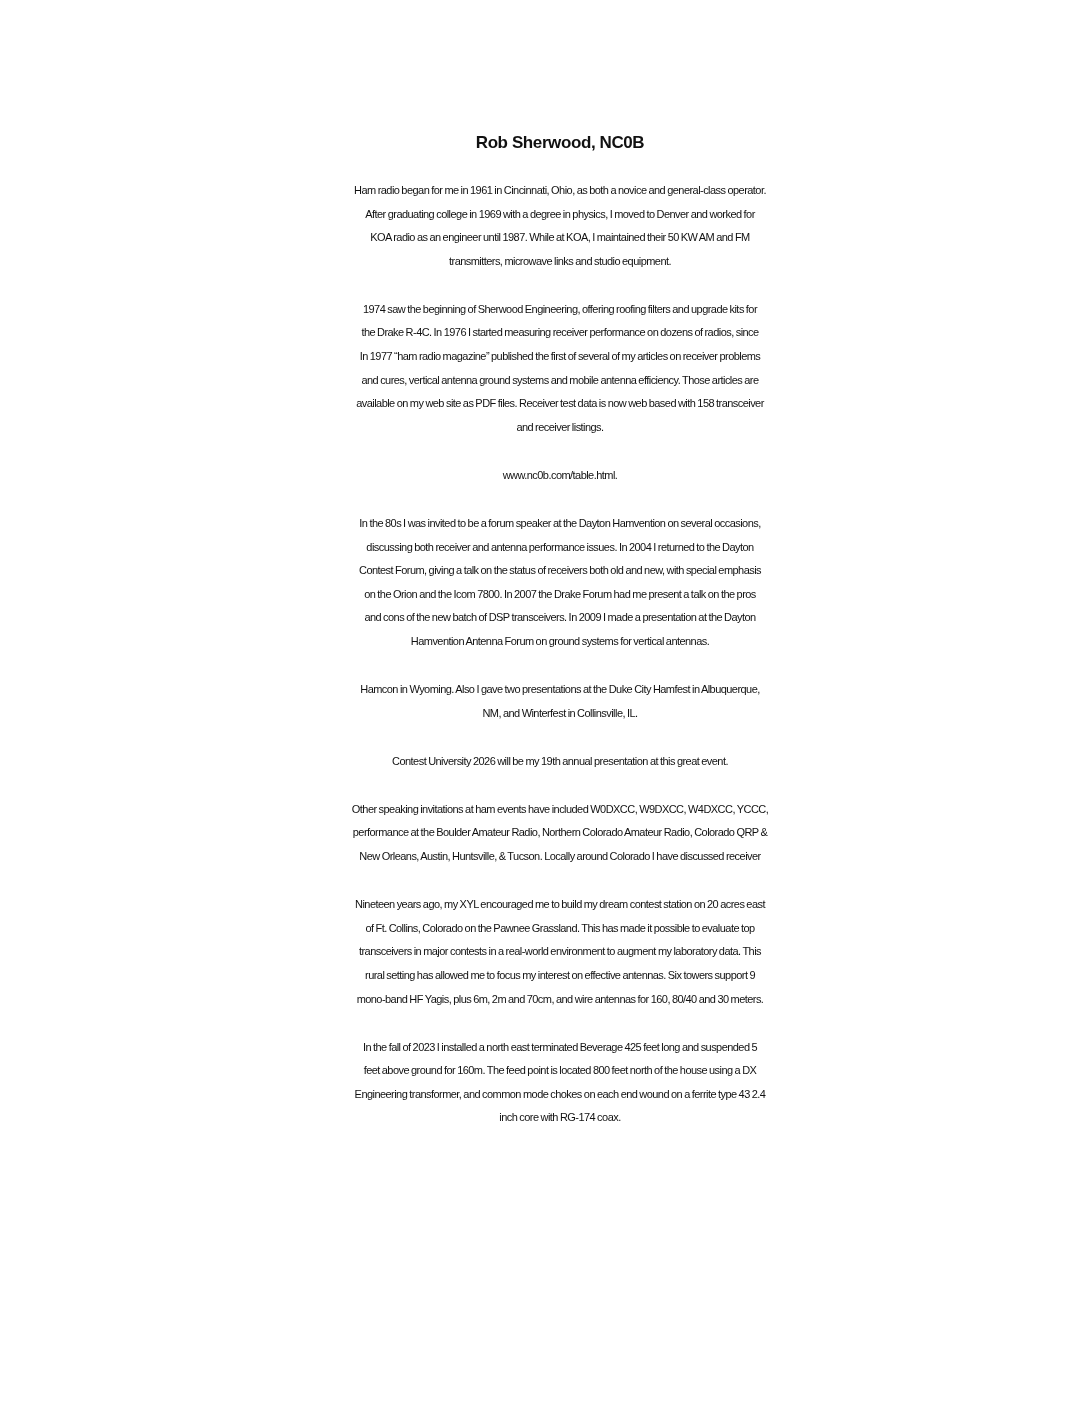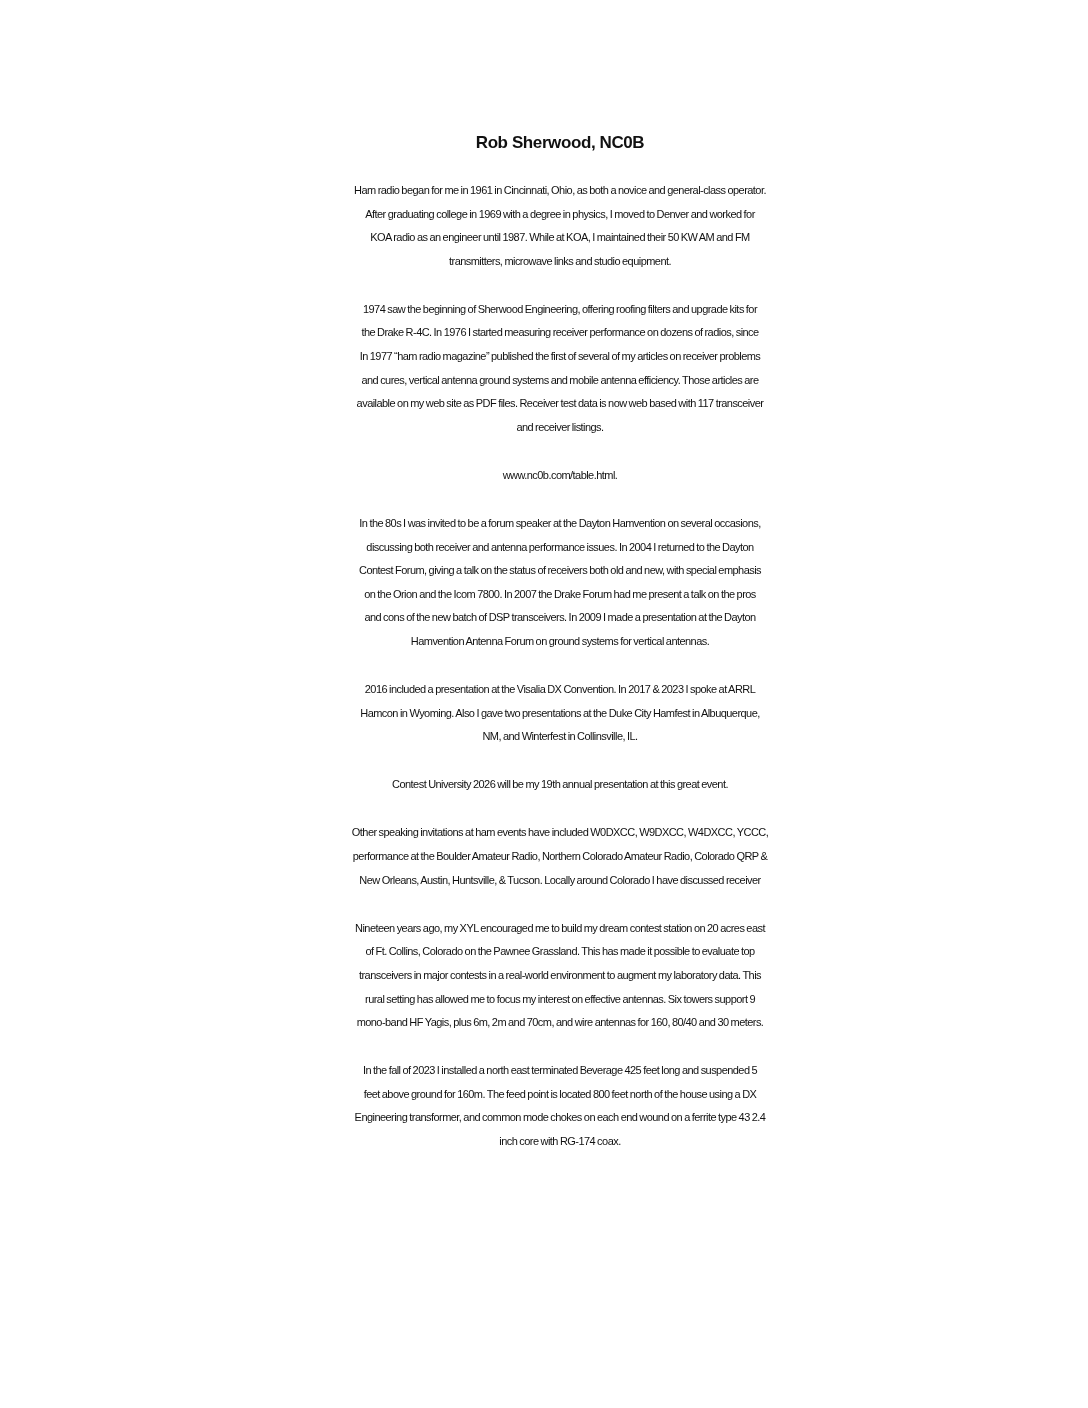--- a/index.html
+++ b/index.html
@@ -57,39 +57,38 @@
     <span class="line">After graduating college in 1969 with a degree in physics, I moved to Denver and worked for</span>
     <span class="line">KOA radio as an engineer until 1987. While at KOA, I maintained their 50 KW AM and FM</span>
     <span class="line">transmitters, microwave links and studio equipment.</span>
   </div>
 
   <div class="para">
     <span class="line">1974 saw the beginning of Sherwood Engineering, offering roofing filters and upgrade kits for</span>
     <span class="line">the Drake R-4C.  In 1976 I started measuring receiver performance on dozens of radios, since</span>
     <span class="line">In 1977 “ham radio magazine” published the first of several of my articles on receiver problems</span>
     <span class="line">and cures, vertical antenna ground systems and mobile antenna efficiency.  Those articles are</span>
-    <span class="line">available on my web site as PDF files. Receiver test data is now web based with 117 transceiver</span>
+    <span class="line">available on my web site as PDF files. Receiver test data is now web based with 158 transceiver</span>
     <span class="line">and receiver listings.</span>
   </div>
 
   <div class="para">
     <span class="line url">www.nc0b.com/table.html.</span>
   </div>
 
   <div class="para">
     <span class="line">In the 80s I was invited to be a forum speaker at the Dayton Hamvention on several occasions,</span>
     <span class="line">discussing both receiver and antenna performance issues. In 2004 I returned to the Dayton</span>
     <span class="line">Contest Forum, giving a talk on the status of receivers both old and new, with special emphasis</span>
     <span class="line">on the Orion and the Icom 7800.  In 2007 the Drake Forum had me present a talk on the pros</span>
     <span class="line">and cons of the new batch of DSP transceivers. In 2009 I made a presentation at the Dayton</span>
     <span class="line">Hamvention Antenna Forum on ground systems for vertical antennas.</span>
   </div>
 
   <div class="para">
-    <span class="line">2016 included a presentation at the Visalia DX Convention. In 2017 &amp; 2023 I spoke at ARRL</span>
     <span class="line">Hamcon in Wyoming. Also I gave two presentations at the Duke City Hamfest in Albuquerque,</span>
     <span class="line">NM, and Winterfest in Collinsville, IL.</span>
   </div>
 
   <div class="para">
     <span class="line">Contest University 2026 will be my 19th annual presentation at this great event.</span>
   </div>
 
   <div class="para">
     <span class="line">Other speaking invitations at ham events have included W0DXCC, W9DXCC, W4DXCC, YCCC,</span>

